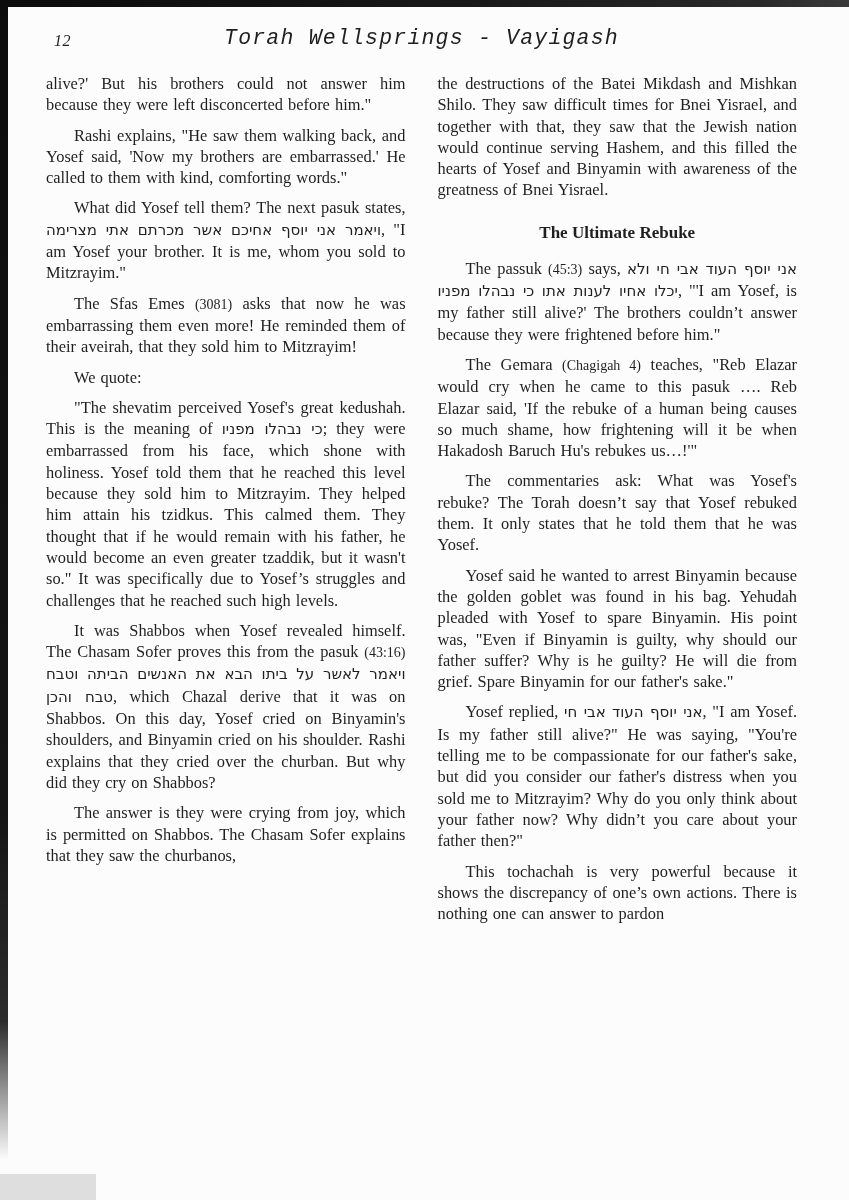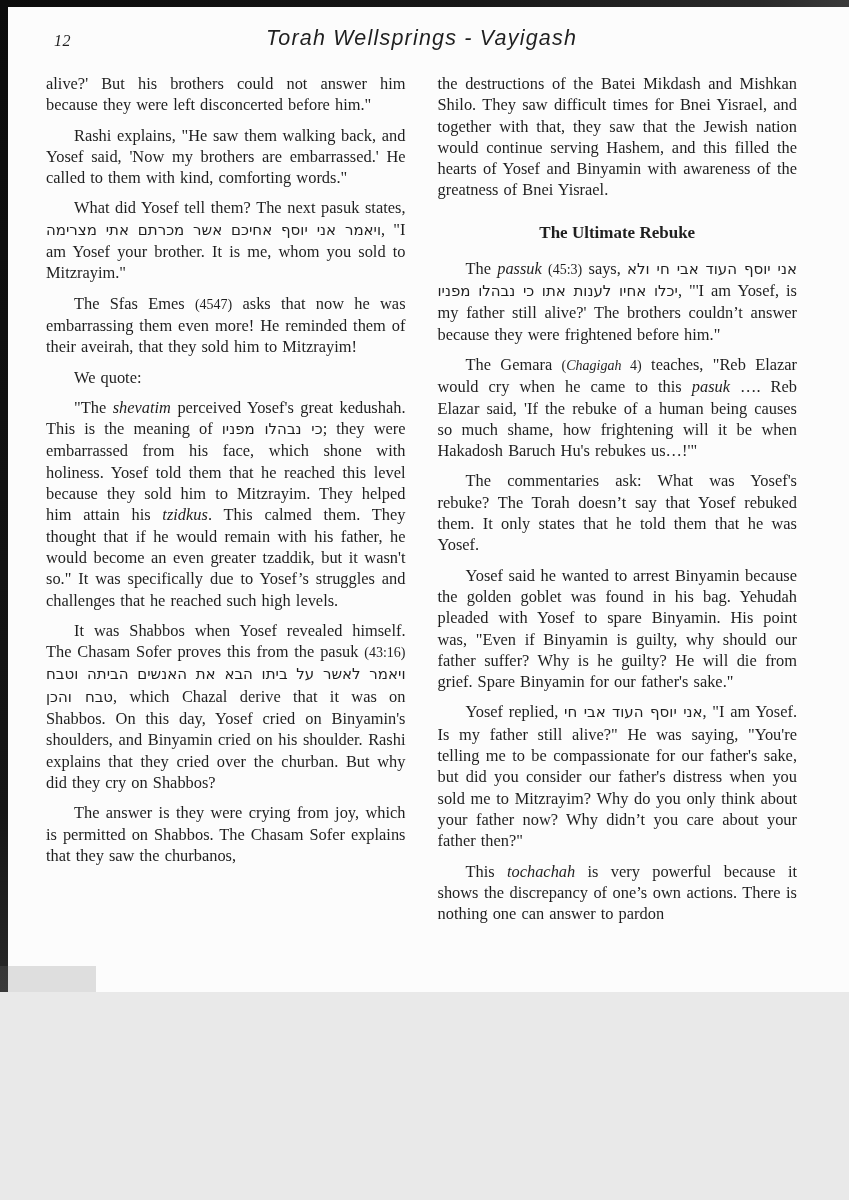--- a/index.html
+++ b/index.html
@@ -3,21 +3,21 @@
 <meta charset="utf-8">
 <style>
   :root{
     --paper:#fcfcfc;
     --ink:#1f1f1f;
     --edge:#161616;
   }
   html,body{margin:0;padding:0;background:#e9e9e9;}
   .page{
     position:relative;
-    width:849px;height:992px;
+    width:849px;height:1200px;
     background:var(--paper);
     overflow:hidden;
     font-family:"Liberation Serif","DejaVu Serif",serif;
     color:var(--ink);
   }
   .scan-edge-top{
     position:absolute;top:0;left:0;width:100%;height:7px;
     background:linear-gradient(to right,#0c0c0c 0%,#181818 55%,#2a2a2a 90%,#3a3a3a 100%);
   }
   .scan-edge-left{
@@ -31,42 +31,42 @@
   .page-header{
     position:absolute;top:26px;left:46px;right:52px;height:32px;
   }
   .page-number{
     position:absolute;left:8px;top:6px;
     font-style:italic;font-size:16px;letter-spacing:0.5px;
   }
   .page-title{
     display:block;text-align:center;
     font-style:italic;font-size:21.5px;letter-spacing:1.2px;
-    font-family:Liberation Sans, sans-serif;
+    font-family:Liberation Mono, monospace;
   }
   .columns{
     position:absolute;top:73px;left:46px;right:52px;
     display:flex;gap:32px;
   }
   .column{flex:1 1 0;min-width:0;}
   .para{
     margin:9px 0 0 0;
     text-align:justify;
     font-size:16.4px;line-height:21.3px;
     word-spacing:0.06em;
   }
   .para:first-child{margin-top:0;}
   .para.indent{text-indent:28px;}
   .section-heading{
     margin:22px 0 15px 0;
     text-align:center;
     font-size:17px;font-weight:bold;
     font-family:"Liberation Serif","DejaVu Serif",serif;
   }
-  .run-i{font-style:italic;}
+  .run-i{}
   .run-r{font-size:14px;}
   .run-h{
     font-family:"DejaVu Serif","DejaVu Sans",serif;
     font-size:15px;
     unicode-bidi:isolate;
   }
 </style>
 </head>
 <body>
 
@@ -78,21 +78,21 @@
   <header class="page-header">
     <span class="page-number">12</span>
     <span class="page-title">Torah Wellsprings - Vayigash</span>
   </header>
 
   <main class="columns">
     <div class="column">
         <p class="para"><span>alive?' But his brothers could not answer him because they were left disconcerted before him."</span></p>
         <p class="para indent"><span>Rashi explains, "He saw them walking back, and Yosef said, 'Now my brothers are embarrassed.' He called to them with kind, comforting words."</span></p>
         <p class="para indent"><span>What did Yosef tell them? The next pasuk states, </span><span class="run-h" dir="rtl">ויאמר אני יוסף אחיכם אשר מכרתם אתי מצרימה</span><span>, "I am Yosef your brother. It is me, whom you sold to Mitzrayim."</span></p>
-        <p class="para indent"><span>The Sfas Emes </span><span class="run-r">(4547)</span><span> asks that now he was embarrassing them even more! He reminded them of their aveirah, that they sold him to Mitzrayim!</span></p>
+        <p class="para indent"><span>The Sfas Emes </span><span class="run-r">(3081)</span><span> asks that now he was embarrassing them even more! He reminded them of their aveirah, that they sold him to Mitzrayim!</span></p>
         <p class="para indent"><span>We quote:</span></p>
         <p class="para indent"><span>"The </span><span class="run-i">shevatim</span><span> perceived Yosef's great kedushah. This is the meaning of </span><span class="run-h" dir="rtl">כי נבהלו מפניו</span><span>; they were embarrassed from his face, which shone with holiness. Yosef told them that he reached this level because they sold him to Mitzrayim. They helped him attain his </span><span class="run-i">tzidkus</span><span>. This calmed them. They thought that if he would remain with his father, he would become an even greater tzaddik, but it wasn't so." It was specifically due to Yosef’s struggles and challenges that he reached such high levels.</span></p>
         <p class="para indent"><span>It was Shabbos when Yosef revealed himself. The Chasam Sofer proves this from the pasuk </span><span class="run-r">(43:16)</span><span> </span><span class="run-h" dir="rtl">ויאמר לאשר על ביתו הבא את האנשים הביתה וטבח טבח והכן</span><span>, which Chazal derive that it was on Shabbos. On this day, Yosef cried on Binyamin's shoulders, and Binyamin cried on his shoulder. Rashi explains that they cried over the churban. But why did they cry on Shabbos?</span></p>
         <p class="para indent"><span>The answer is they were crying from joy, which is permitted on Shabbos. The Chasam Sofer explains that they saw the churbanos,</span></p>
       </div>
     <div class="column">
         <p class="para"><span>the destructions of the Batei Mikdash and Mishkan Shilo. They saw difficult times for Bnei Yisrael, and together with that, they saw that the Jewish nation would continue serving Hashem, and this filled the hearts of Yosef and Binyamin with awareness of the greatness of Bnei Yisrael.</span></p>
         <h2 class="section-heading">The Ultimate Rebuke</h2>
         <p class="para indent"><span>The </span><span class="run-i">passuk</span><span> </span><span class="run-r">(45:3)</span><span> says, </span><span class="run-h" dir="rtl">אני יוסף העוד אבי חי ולא יכלו אחיו לענות אתו כי נבהלו מפניו</span><span>, "'I am Yosef, is my father still alive?' The brothers couldn’t answer because they were frightened before him."</span></p>
         <p class="para indent"><span>The Gemara </span><span class="run-r">(</span><span class="run-r run-i">Chagigah</span><span class="run-r"> 4)</span><span> teaches, "Reb Elazar would cry when he came to this </span><span class="run-i">pasuk</span><span> …. Reb Elazar said, 'If the rebuke of a human being causes so much shame, how frightening will it be when Hakadosh Baruch Hu's rebukes us…!'"</span></p>

